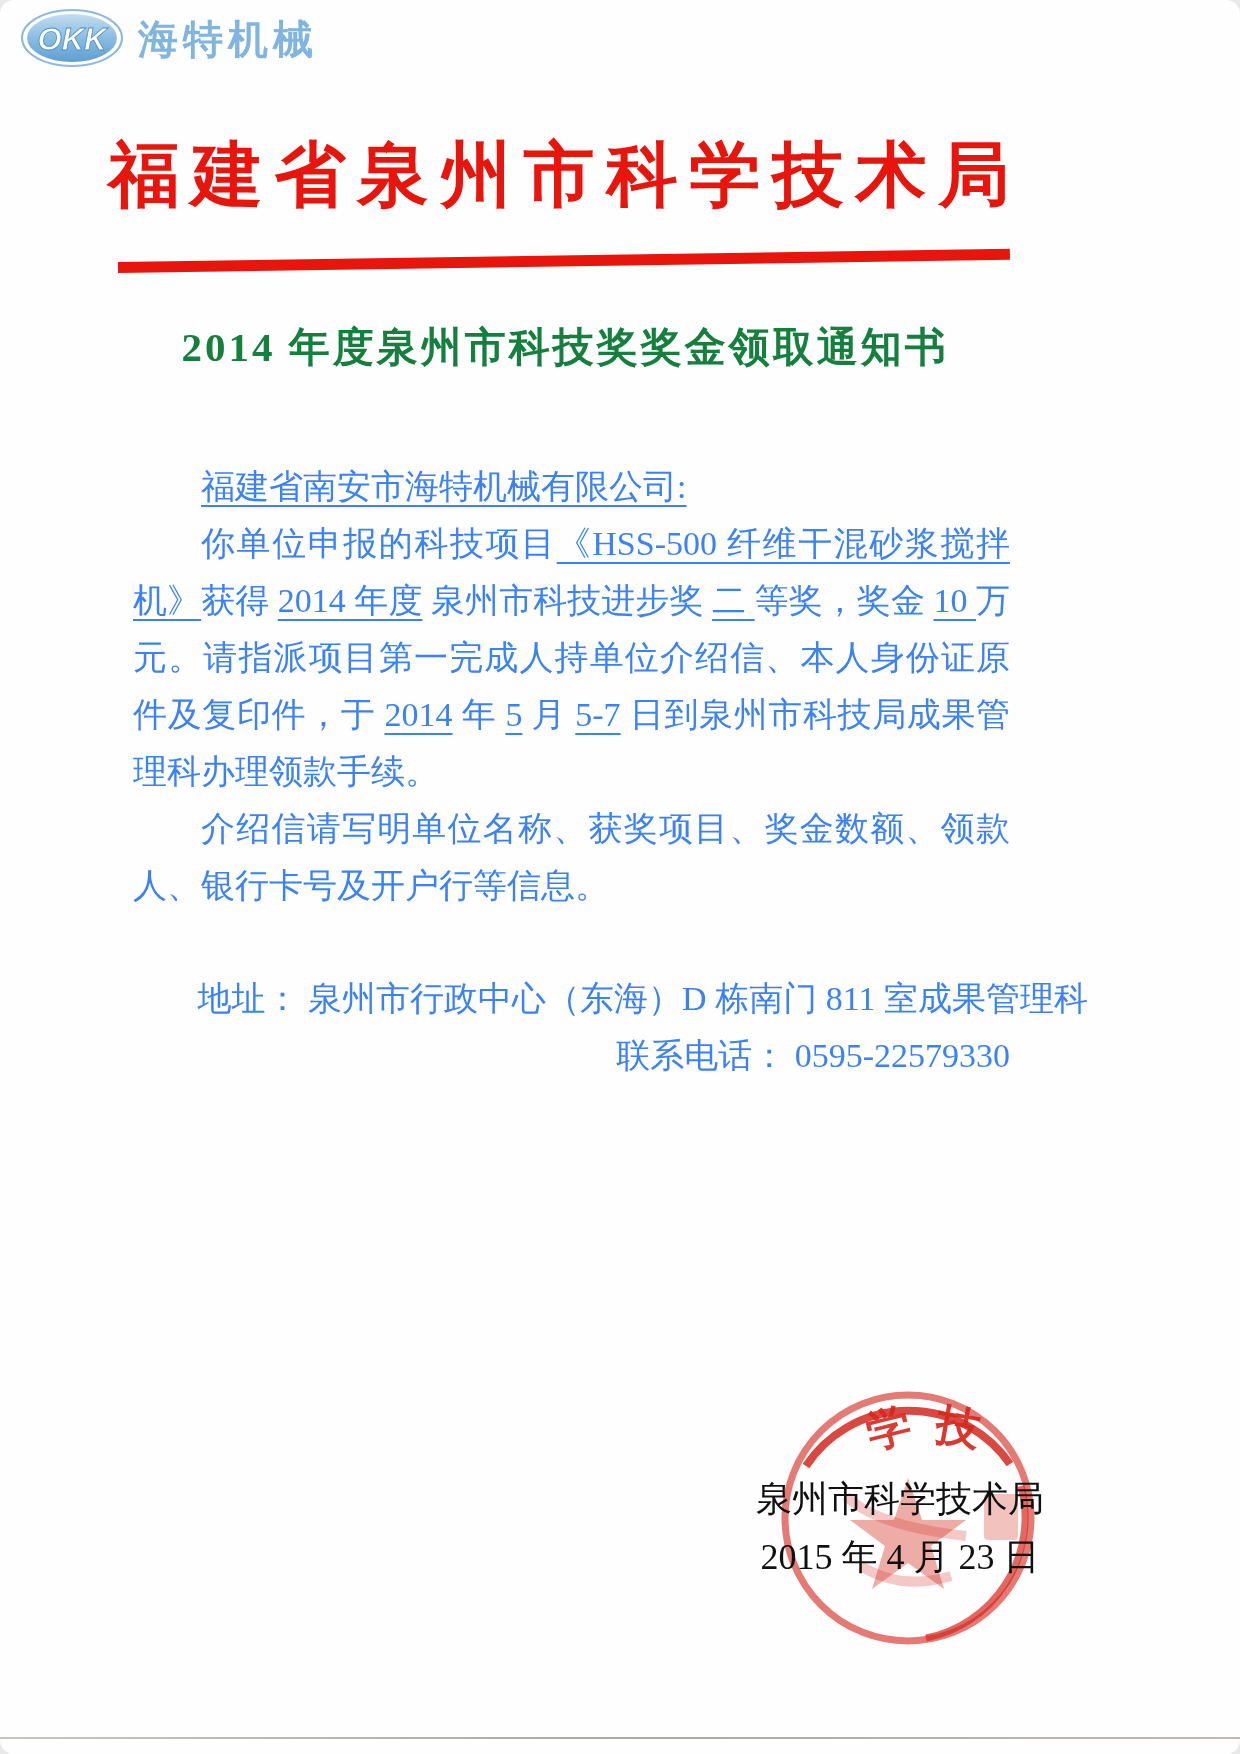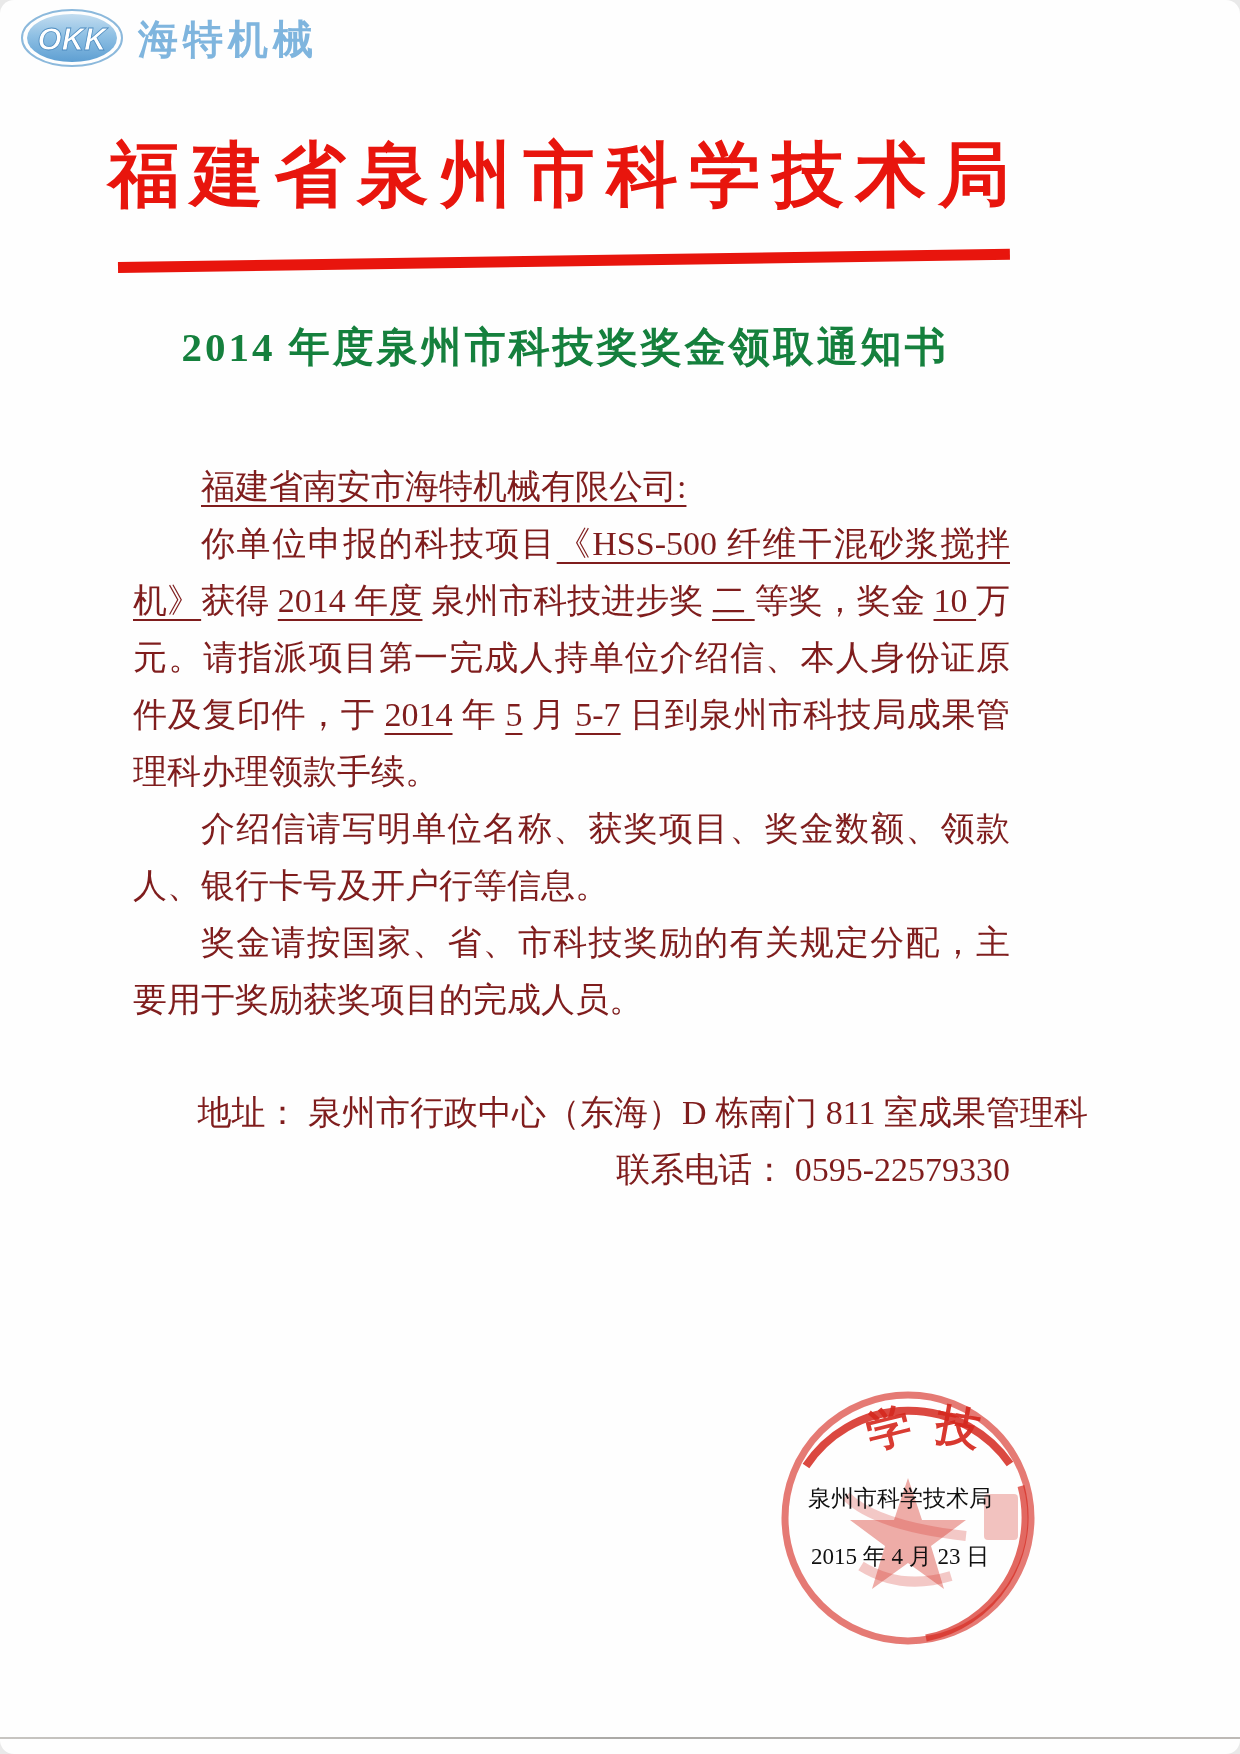--- a/index.html
+++ b/index.html
@@ -35,32 +35,32 @@
     position:absolute;left:70px;top:320px;width:990px;
     text-align:center;
     font-size:41px;font-weight:700;letter-spacing:3px;
     color:#15803d;white-space:nowrap;
   }
   
   .content{
     position:absolute;left:133px;top:458px;width:877px;
     font-size:34px;line-height:57px;
     text-align:justify;
-    color:#7f1d1d;
+    color:#3b82f6;
   }
   .content p{margin:0;text-indent:2em;}
   .recipient{margin:0;text-indent:0;}
   .recipient .u-all{text-decoration:underline;text-underline-offset:7px;text-decoration-thickness:2px;}
   .u{text-decoration:underline;text-underline-offset:7px;text-decoration-thickness:2px;}
   .contact{margin-top:56px;padding-left:1.9em;text-align:right;}
   .contact div{white-space:nowrap;}
   
   .signature{
     position:absolute;left:700px;top:1470px;width:400px;
-    text-align:center;font-size:23px;line-height:58px;
+    text-align:center;font-size:36px;line-height:58px;
     color:#101010;z-index:3;white-space:nowrap;
   }
   
   .seal{position:absolute;left:776px;top:1386px;width:264px;height:264px;z-index:2;}
   
   .scan-edge{
     position:absolute;left:0;top:1737px;width:1240px;height:2px;
     background:linear-gradient(to right,#b5b2ad,#8f8d89,#a8a39e);
     opacity:.75;
   }
@@ -88,21 +88,20 @@
 
   <div class="masthead">福建省泉州市科学技术局</div>
   <div class="red-rule"></div>
 
   <div class="doc-title">2014 年度泉州市科技奖奖金领取通知书</div>
 
   <div class="content">
     <p class="recipient"><span class="u-all">福建省南安市海特机械有限公司:</span></p>
     <p><span>你单位申报的科技项目</span><span class="u">《HSS-500 纤维干混砂浆搅拌机》</span><span>获得 </span><span class="u">2014 年度</span><span> 泉州市科技进步奖 </span><span class="u"> 二 </span><span> 等奖，奖金 </span><span class="u"> 10 </span><span> 万元。请指派项目第一完成人持单位介绍信、本人身份证原件及复印件，于 </span><span class="u">2014</span><span> 年 </span><span class="u">5</span><span> 月 </span><span class="u">5-7</span><span> 日到泉州市科技局成果管理科办理领款手续。</span></p>
     <p><span>介绍信请写明单位名称、获奖项目、奖金数额、领款人、银行卡号及开户行等信息。</span></p>
-    <p><span>奖金请按国家、省、市科技奖励的有关规定分配，主要用于奖励获奖项目的完成人员。</span></p>
 
     <div class="contact">
       <div>地址： 泉州市行政中心（东海）D 栋南门 811 室成果管理科</div>
       <div>联系电话： 0595-22579330</div>
     </div>
   </div>
 
   <svg class="seal" viewBox="0 0 264 264">
     <g stroke="#d5281e" fill="none">
       <circle cx="132" cy="132" r="123" stroke-width="7" opacity="0.62"></circle>

